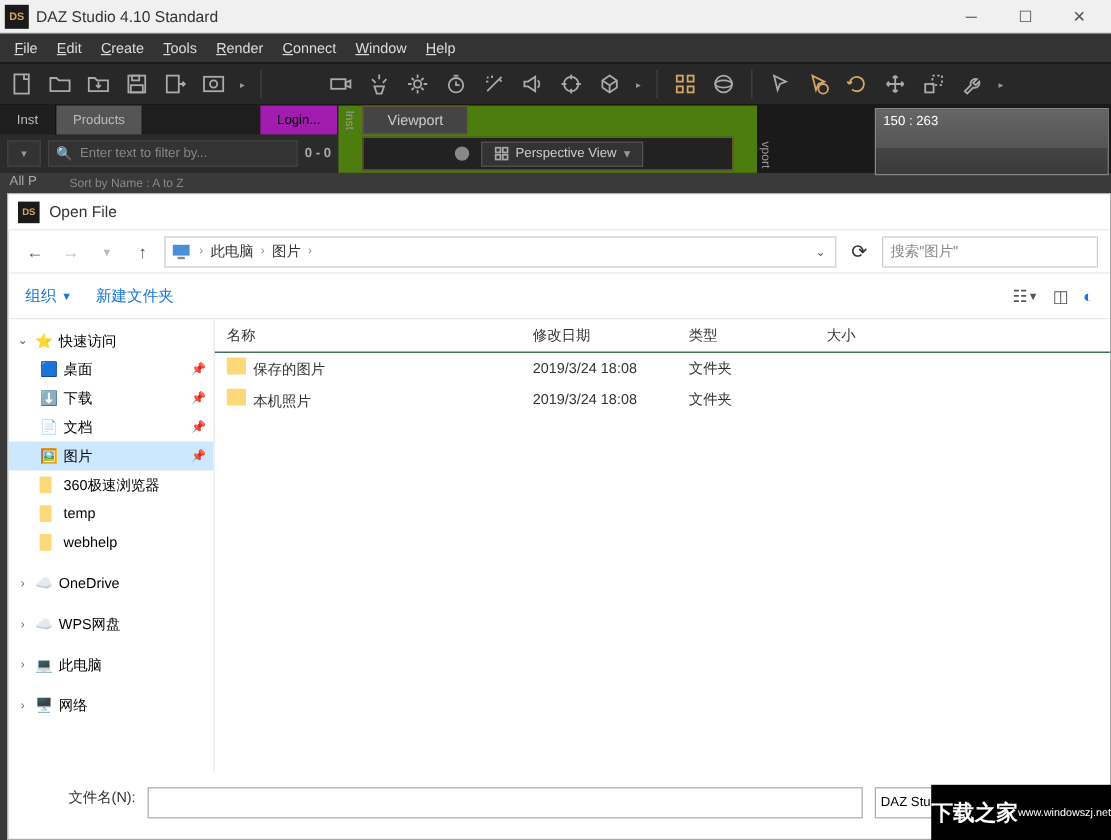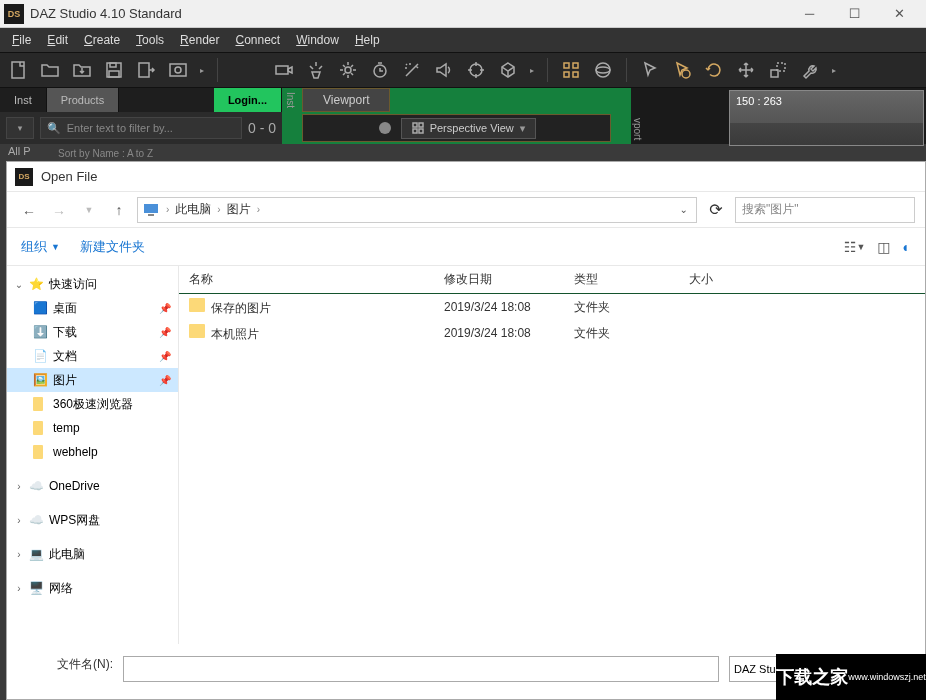--- a/index.html
+++ b/index.html
@@ -23,27 +23,27 @@
 .tool-btn svg { width: 20px; height: 20px; }
 .tool-sep { width: 1px; height: 24px; background: #444; margin: 0 3px; }
 .tool-small-arrow { color: #999; font-size: 8px; margin: 0 2px; }
 
 
 .panel-row { height: 56px; background: #222; display: flex; position: relative; }
 .left-panel { width: 282px; background: #2b2b2b; }
 .tab-strip { height: 24px; background: #1e1e1e; display: flex; }
 .tab { padding: 0 14px; font-size: 11px; color: #bbb; display: flex; align-items: center; cursor: pointer; border-right: 1px solid #111; }
 .tab.active { background: #555; }
-.tab.login { background: #22c55e; color: #000; margin-left: auto; font-weight: bold; }
+.tab.login { background: #a21caf; color: #000; margin-left: auto; }
 .filter-row { height: 32px; display: flex; align-items: center; padding: 0 6px; gap: 6px; }
 .filter-dd { width: 28px; height: 22px; background: #333; border: 1px solid #444; display: flex; align-items: center; justify-content: center; color: #999; font-size: 9px; }
 .filter-input { flex: 1; height: 22px; background: #333; border: 1px solid #444; color: #888; font-size: 11px; padding: 0 6px; display: flex; align-items: center; gap: 6px; }
-.filter-count { color: #aaa; font-size: 14px; }
-
-.mid-panel { flex: 1; background: #15803d; }
+.filter-count { color: #aaa; font-size: 11px; font-weight: bold; }
+
+.mid-panel { flex: 1; background: #4d7c0f; }
 .mid-tabs { height: 24px; display: flex; gap: 2px; padding-left: 20px; }
 .mid-tab { padding: 0 20px; font-size: 12px; color: #ccc; display: flex; align-items: center; cursor: pointer; }
 .mid-tab.active { background: #444; border: 1px solid #6b5a2e; }
 .viewport-bar { height: 28px; display: flex; align-items: center; justify-content: center; gap: 8px; margin: 2px 20px; border: 1px solid #6b5a2e; background: #222; }
 .vp-label { color: #ccc; font-size: 11px; padding: 3px 10px; background: #333; border: 1px solid #555; display: flex; align-items: center; gap: 6px; }
 .vp-icon { width: 16px; height: 16px; }
 
 .right-panel { width: 295px; background: #1a1a1a; position: relative; }
 .preview-box { position: absolute; top: 2px; right: 2px; width: 195px; height: 56px; border: 1px solid #888; background: linear-gradient(to bottom, #666 0%, #555 60%, #444 60%, #3a3a3a 100%); }
 .preview-label { position: absolute; top: 4px; left: 6px; color: #fff; font-size: 11px; }

